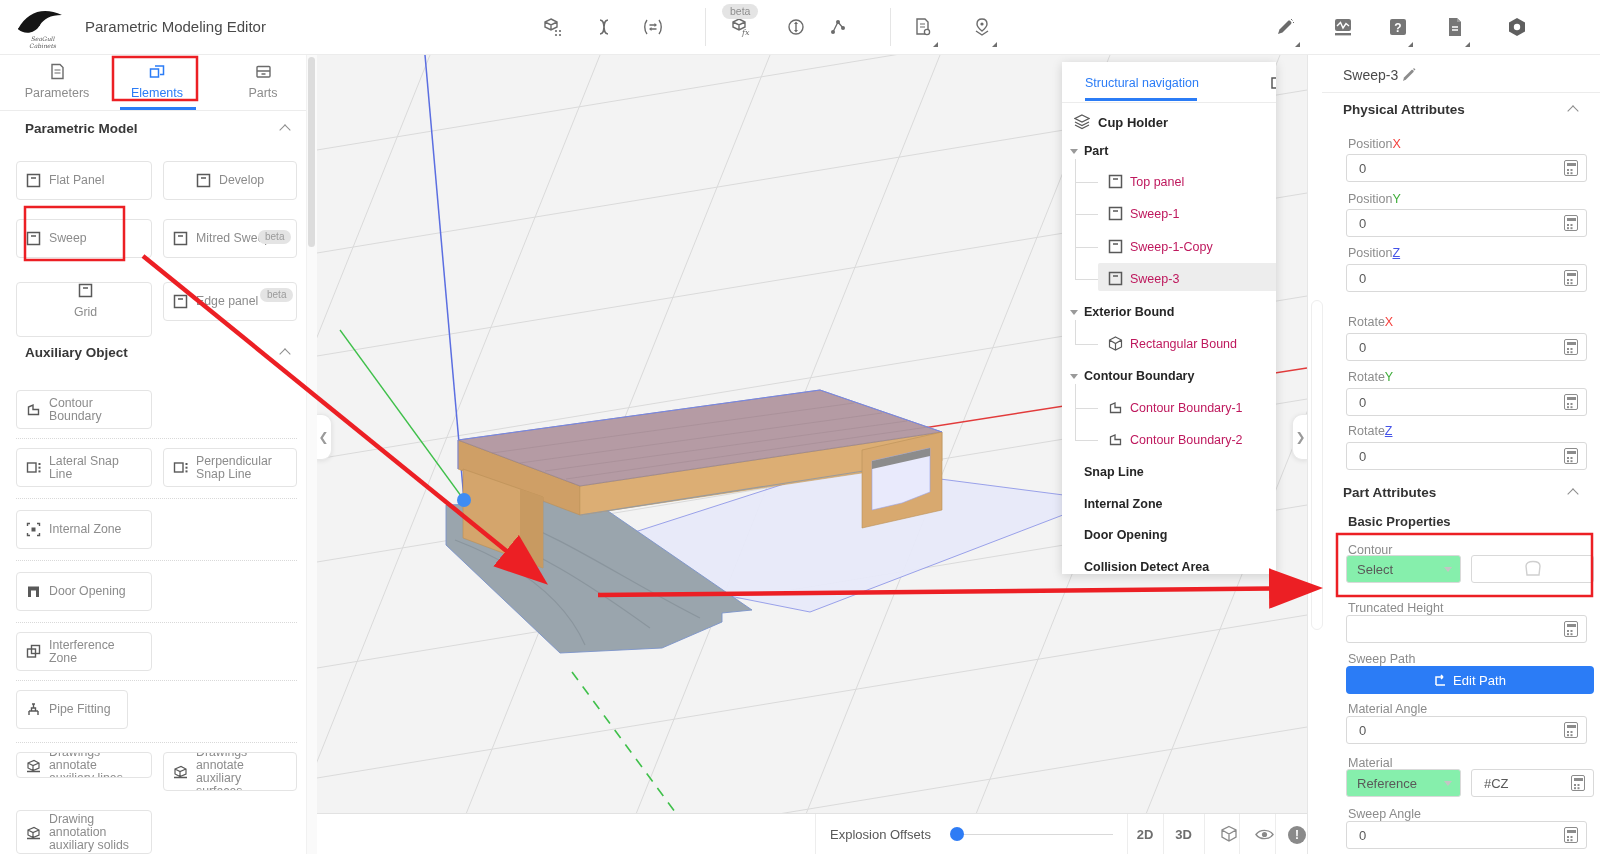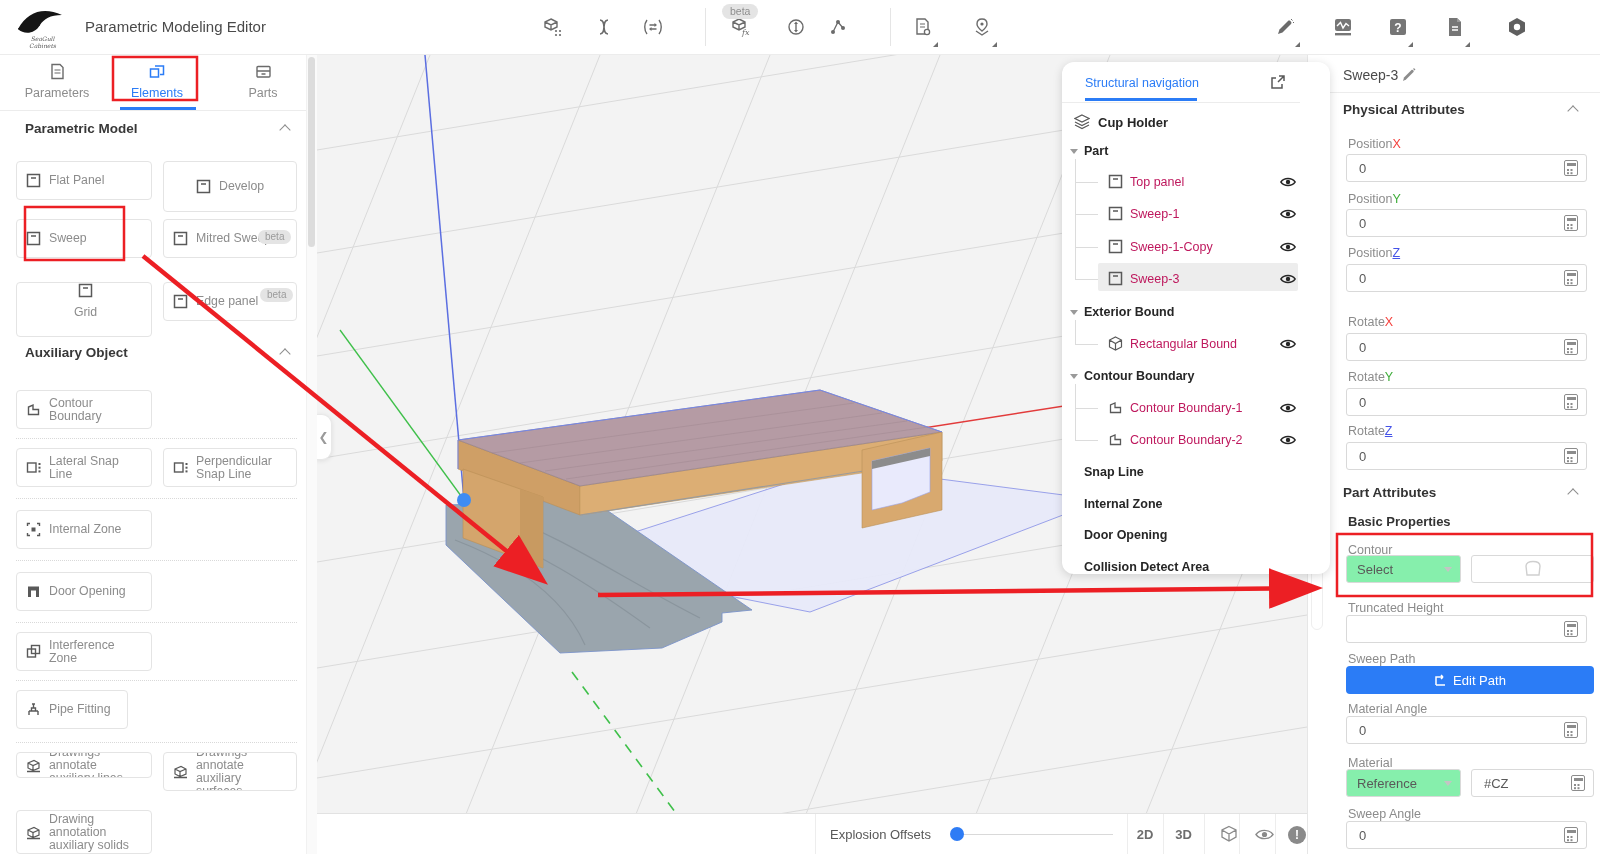--- a/index.html
+++ b/index.html
@@ -32,21 +32,21 @@
   #viewport{left:317px;top:55px;width:990px;height:799px;background:#f3f3f3;overflow:hidden;}
   #bottombar{left:0;bottom:0;width:990px;height:41px;background:#fff;border-top:1px solid #e2e2e2;}
   .bb-div{top:0;width:1px;height:41px;background:#ededed;}
   .bb-text{font-size:13px;color:#595959;line-height:41px;}
   .mode-btn{top:0;width:36px;text-align:center;font-size:13px;font-weight:bold;color:#6e6e6e;line-height:41px;cursor:pointer;}
   #slider-track{top:20px;height:1px;background:#d9d9d9;}
   #slider-dot{width:14px;height:14px;border-radius:50%;background:#2e7cf5;top:13px;cursor:pointer;}
   .vhandle{width:16px;height:46px;background:#fff;border:1px solid #e8e8e8;color:#9a9a9a;font-size:12px;
     display:flex;align-items:center;justify-content:center;cursor:pointer;box-shadow:0 1px 5px rgba(0,0,0,.09);}
   
-  #navpanel{left:1062px;top:62px;width:268px;height:512px;background:#fff;border-radius:12px;z-index:20;
+  #navpanel{left:1062px;top:62px;width:214px;height:512px;background:#fff;border-radius:0;z-index:20;
     box-shadow:0 2px 10px rgba(0,0,0,.15);overflow:hidden;}
   #nav-title{left:23px;top:14px;font-size:12.5px;color:#2b7cf6;cursor:pointer;}
   #nav-title-bar{left:23px;top:36px;width:112px;height:3px;background:#2b7cf6;}
   #nav-head-divider{left:0;top:40px;width:238px;height:1px;background:#ececec;}
   .trow{left:0;width:238px;height:28px;}
   .tlabel{position:absolute;top:7px;font-size:12.5px;color:#be185d;}
   .tbold{font-weight:bold;color:#262626;}
   .tcaret{position:absolute;left:8px;top:12px;width:0;height:0;border-left:4px solid transparent;border-right:4px solid transparent;border-top:5px solid #9a9a9a;}
   .ticn{position:absolute;left:46px;top:6px;width:15px;height:15px;color:#595959;}
   .teye{position:absolute;left:218px;top:8px;width:16px;height:12px;cursor:pointer;}
@@ -191,21 +191,21 @@
   <div class="abs section-head" style="top:66px;">Parametric Model</div>
   <span class="abs chev-up" style="left:281px;top:71px;"></span>
 
   <div class="abs sbtn" style="left:16px;top:106px;width:136px;height:39px;">
     <svg class="bicon" viewBox="0 0 15 15">
         <rect x="1.5" y="1.5" width="12" height="12" stroke="currentColor" stroke-width="1.5" fill="none"></rect>
         <path d="M5 5 H10" stroke="currentColor" stroke-width="1.5"></path>
       </svg>
     <span>Flat Panel</span>
   </div>
-  <div class="abs sbtn" style="left:163px;top:106px;width:134px;height:51px;padding-left:32px;">
+  <div class="abs sbtn" style="left:163px;top:106px;width:134px;height:39px;padding-left:32px;">
     <svg class="bicon" viewBox="0 0 15 15">
         <rect x="1.5" y="1.5" width="12" height="12" stroke="currentColor" stroke-width="1.5" fill="none"></rect>
         <path d="M5 5 H10" stroke="currentColor" stroke-width="1.5"></path>
       </svg>
     <span>Develop</span>
   </div>
   <div class="abs sbtn" style="left:16px;top:164px;width:136px;height:39px;">
     <svg class="bicon" viewBox="0 0 15 15">
         <rect x="1.5" y="1.5" width="12" height="12" stroke="currentColor" stroke-width="1.5" fill="none"></rect>
         <path d="M5 5 H10" stroke="currentColor" stroke-width="1.5"></path>

